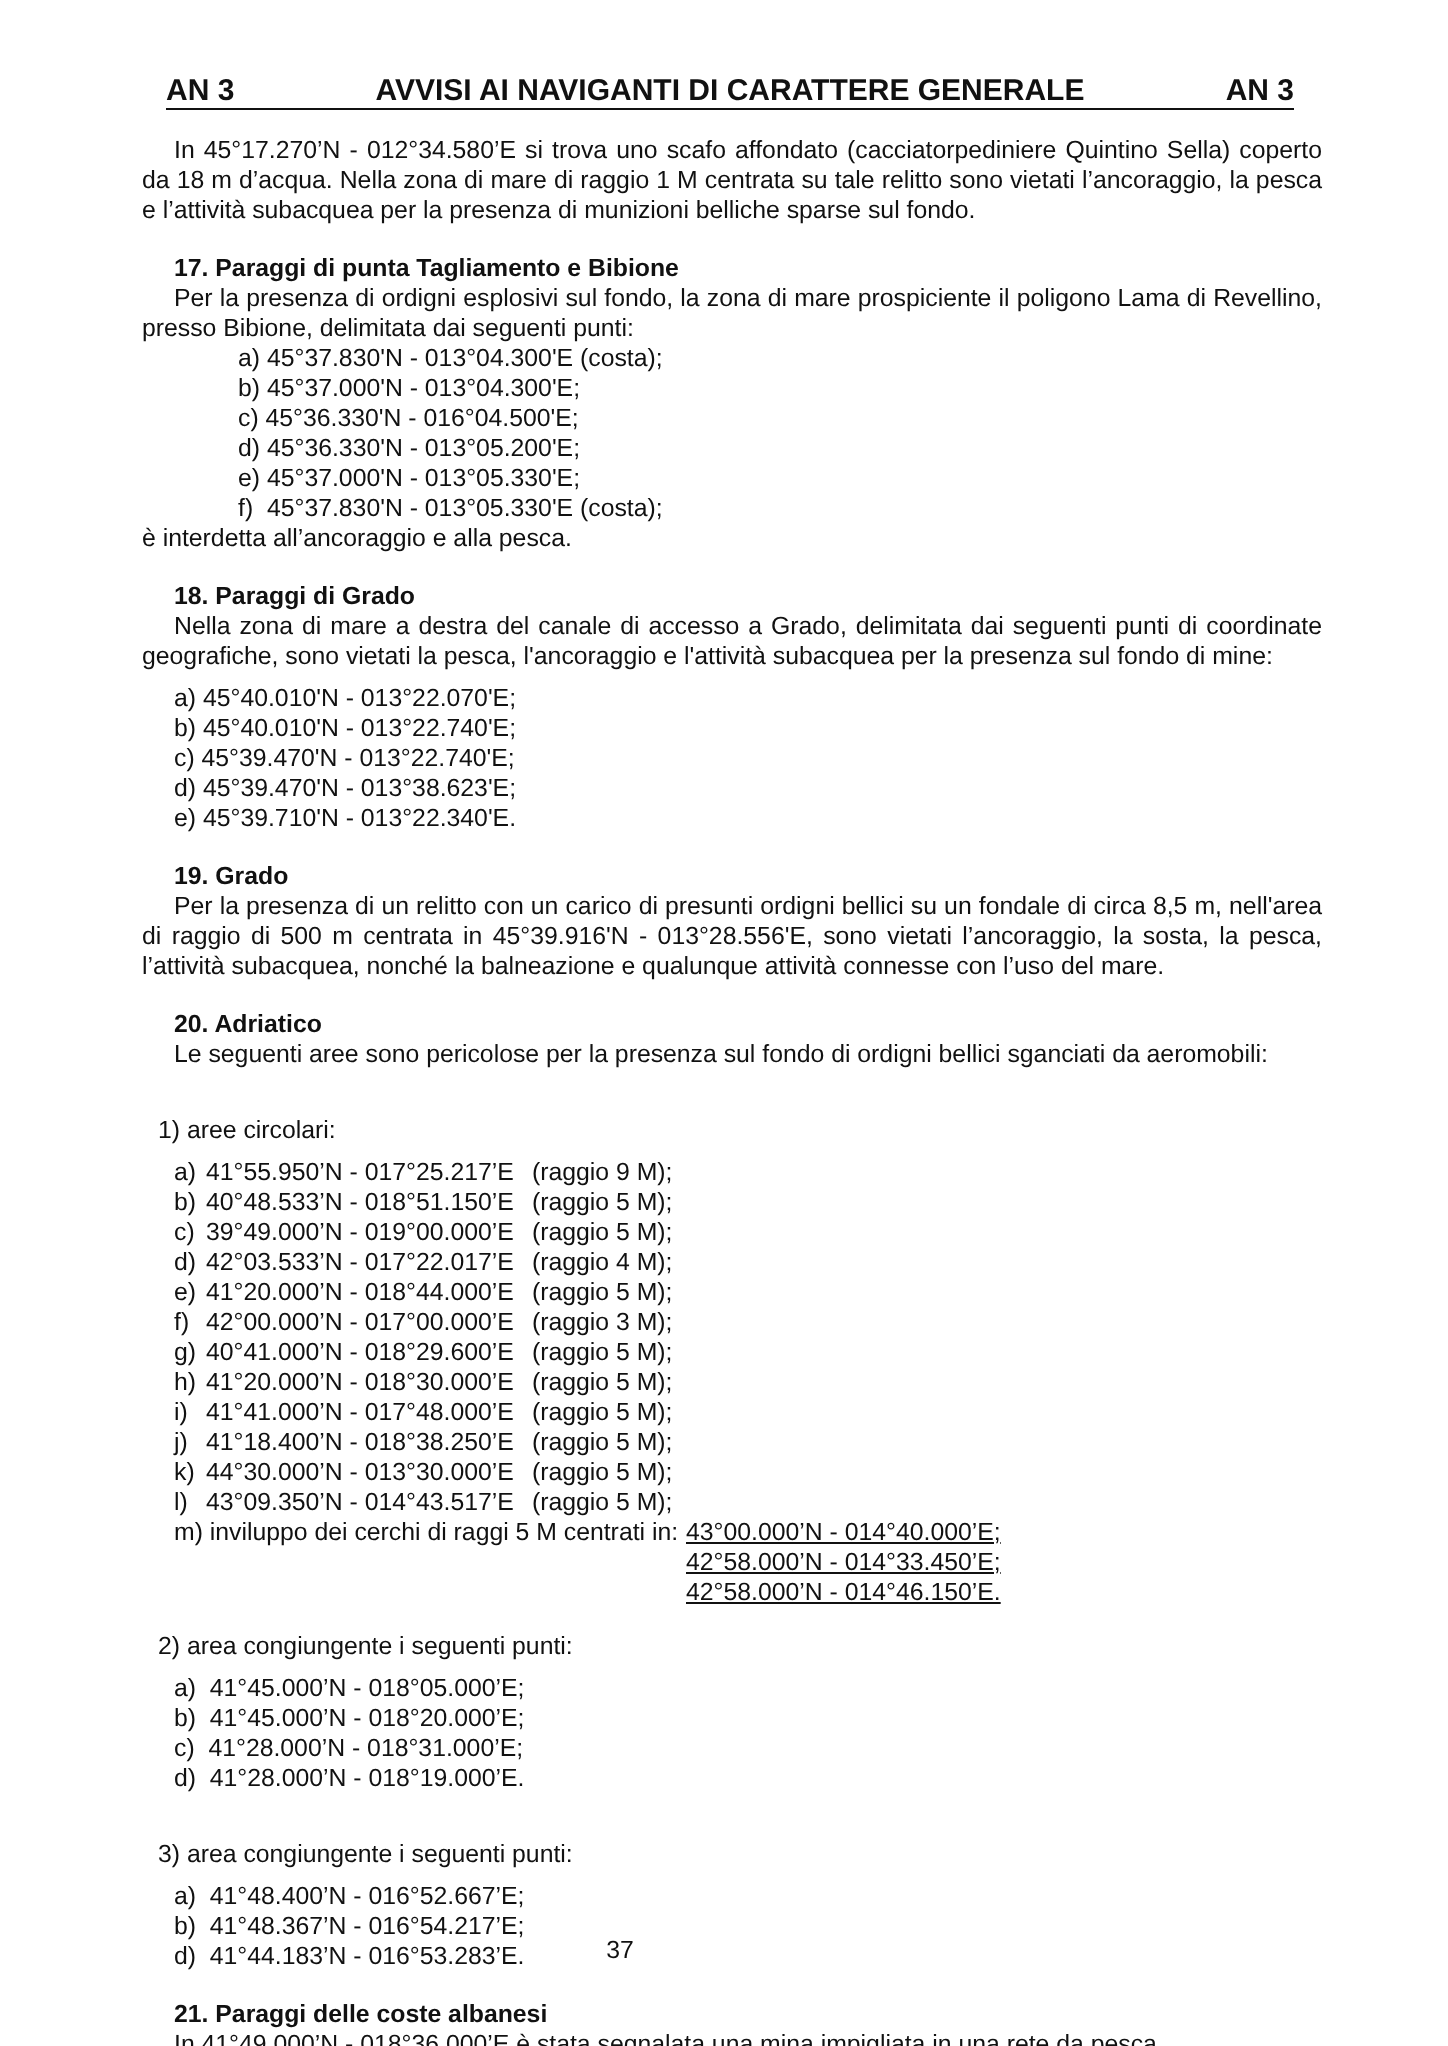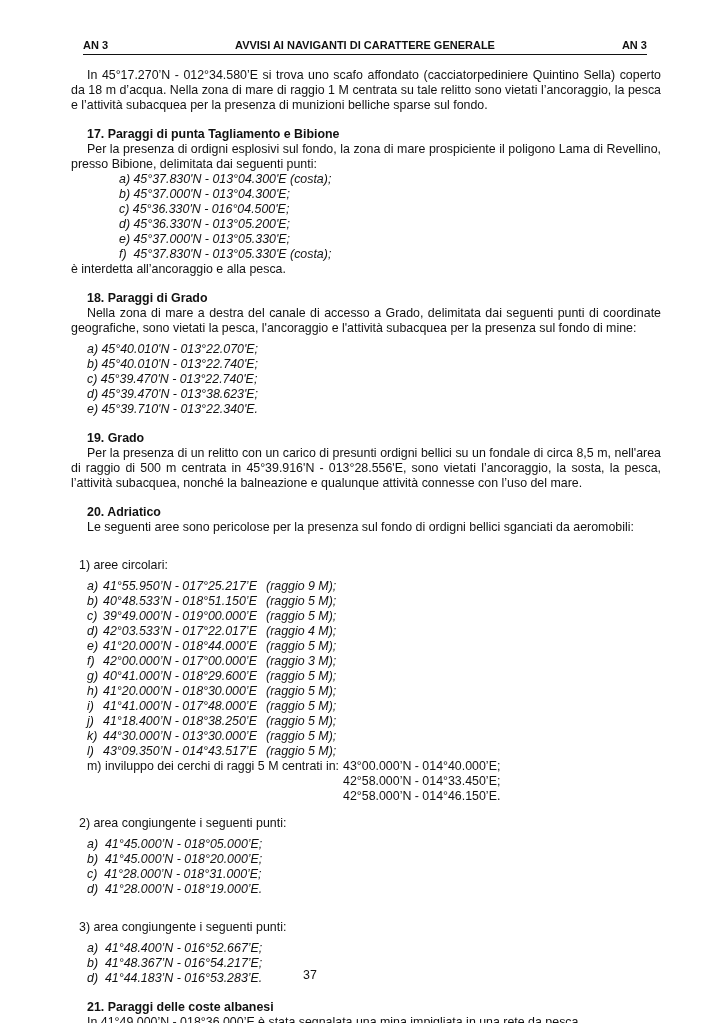--- a/index.html
+++ b/index.html
@@ -1,37 +1,37 @@
 <!DOCTYPE html>
 <html><head>
   <meta charset="utf-8">
   <style>
     html, body { margin: 0; padding: 0; background: #ffffff; }
     body { width: 724px; height: 1023px; position: relative; overflow: hidden;
            font-family: "Liberation Sans", sans-serif; color: #111; font-size: 12.4px; line-height: 15px; }
     .page { position: absolute; left: 71px; top: 38px; width: 590px; }
-    .header { display: flex; justify-content: space-between; font-weight: bold; font-size: 11px;
+    .header { display: flex; justify-content: space-between; font-weight: bold; font-size: 15px;
               border-bottom: 1px solid #111; padding-bottom: 1px; margin-left: 12px; margin-right: 14px; }
     .header span { display: inline-block; }
     .sec { margin-top: 14px; }
     .sec-title { font-weight: bold; margin-left: 16px; }
     .para { text-indent: 16px; text-align: justify; }
-    .list { margin: 0; padding: 0; list-style: none; font-style: italic; }
+    .list { margin: 0; padding: 0; list-style: none; }
     .list li { white-space: pre; }
     .ind48 { margin-left: 48px; }
     .ind16 { margin-left: 16px; }
     .gap { margin-top: 6px; }
     .sub-head { margin-left: 8px; margin-top: 23px; }
     .circ { margin-left: 16px; margin-top: 6px; }
     .circ li { display: flex; }
     .circ .lbl { width: 16px; display: inline-block; }
     .circ .crd { width: 163px; display: inline-block; }
     .envelope { display: flex; margin-left: 16px; }
     .envelope .env-text { width: 256px; }
-    .envelope .env-pts div { white-space: pre; }
+    .envelope .env-pts div { white-space: pre; text-decoration: underline; }
     .footer-num { position: absolute; top: 968px; left: 0; width: 620px; text-align: center; }
   </style>
 </head>
 <body>
 
 <div class="page">
   <div class="header">
     <span>AN 3</span>
     <span>AVVISI AI NAVIGANTI DI CARATTERE GENERALE</span>
     <span>AN 3</span>

